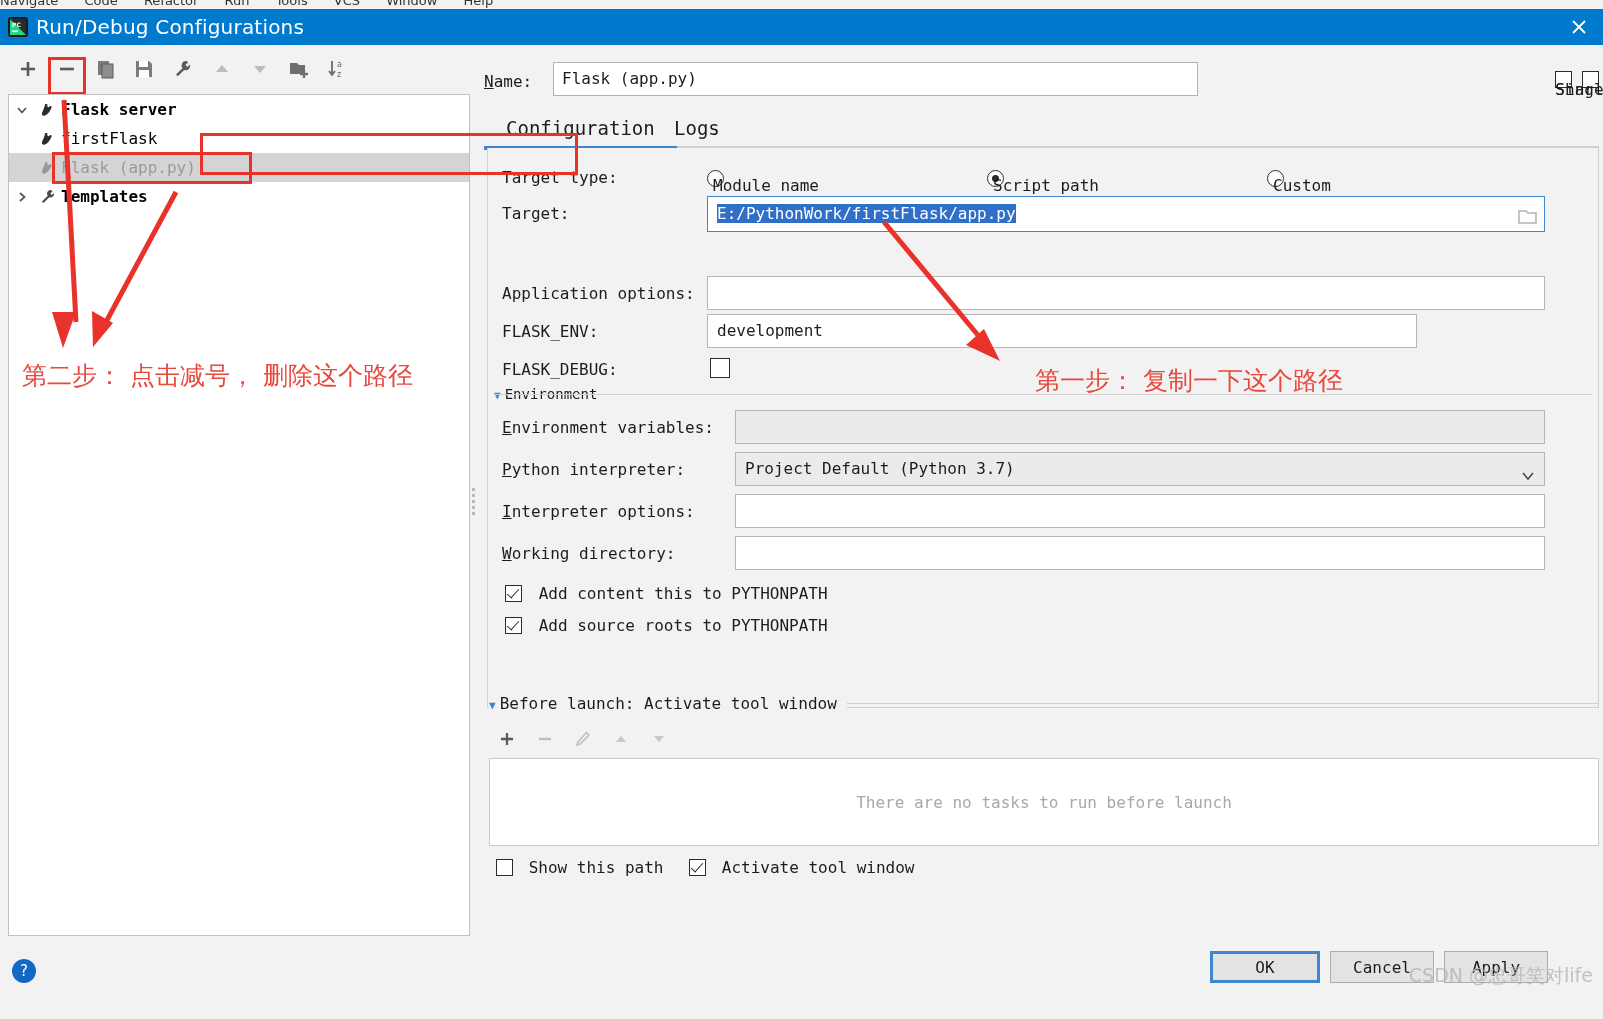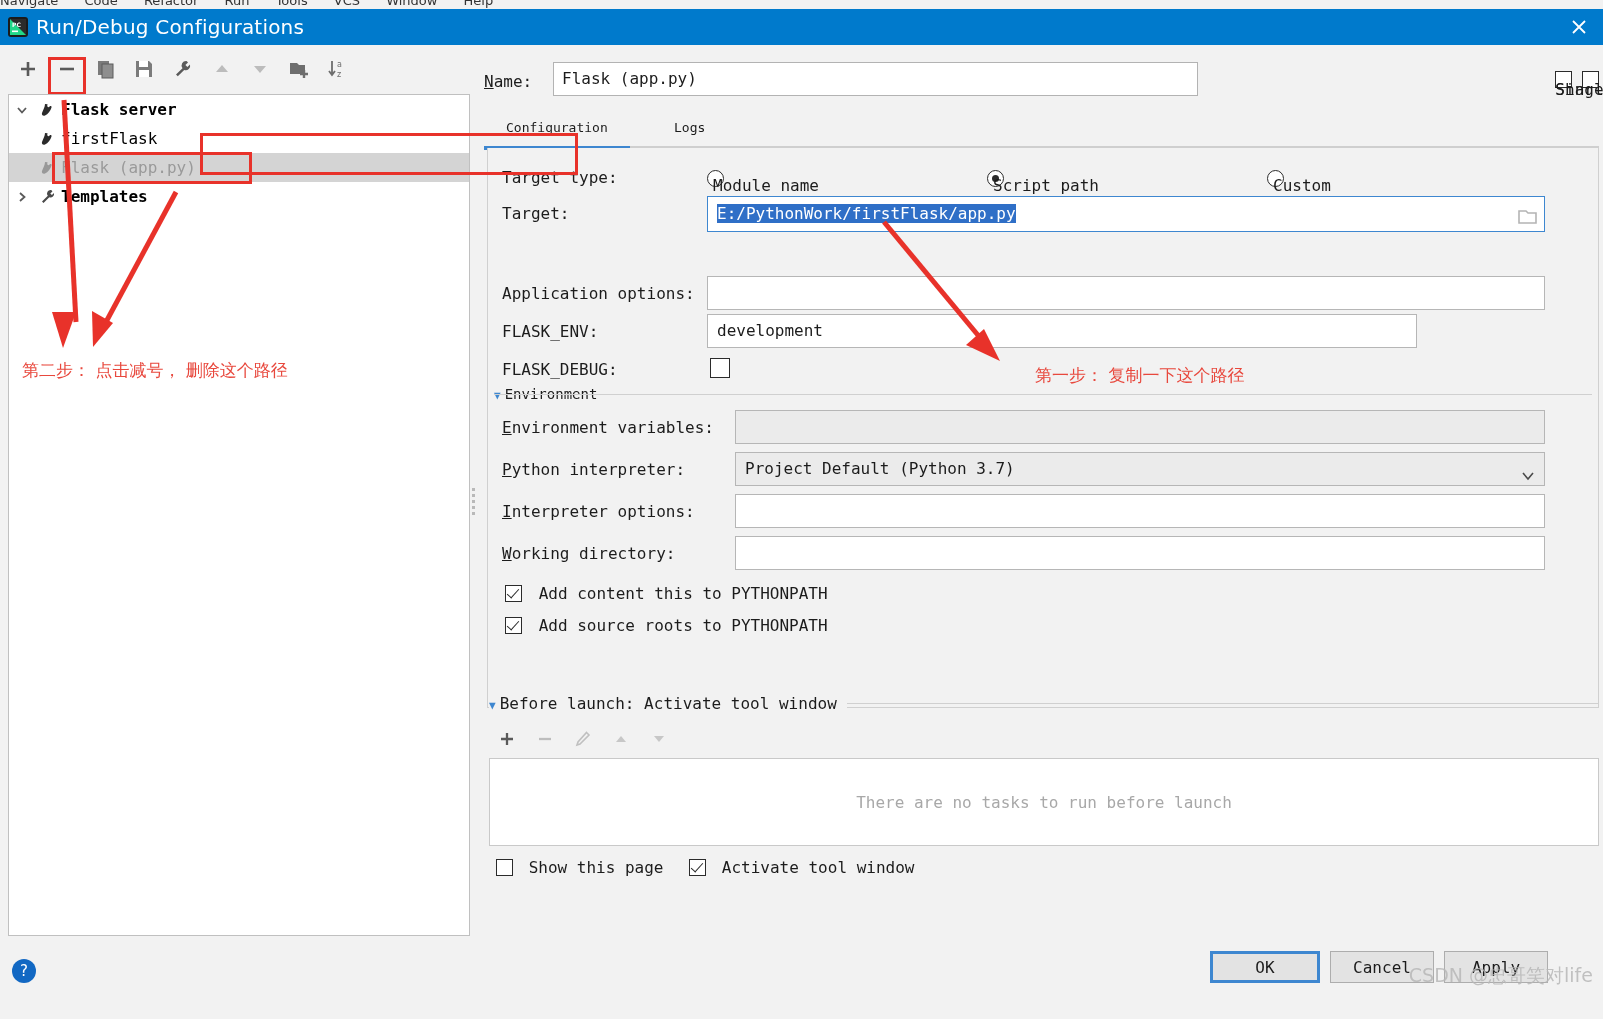--- a/index.html
+++ b/index.html
@@ -114,21 +114,21 @@
     width: 5px; height: 11px; border: solid #2b2b2b; border-width: 0 1.8px 1.8px 0;
     transform: rotate(42deg);
   }
   .sharewrap { position: absolute; right: 0; top: 8px; white-space: nowrap; }
   .sharewrap .lbl { margin-right: 22px; }
 
   
   .tabs { position: absolute; left: 0; top: 60px; width: 1115px; height: 40px; }
   .tab {
     position: absolute; top: 0; height: 40px; line-height: 36px;
-    font-family: "DejaVu Sans Mono", monospace; font-size: 13px; color: #1c1c1c;
+    font-family: "DejaVu Sans Mono", monospace; font-size: 19px; color: #1c1c1c;
     cursor: pointer;
   }
   .tab.active::after {
     content:""; position:absolute; left:-22px; right:-22px; bottom: 0; height: 4px; background: #3e87d0;
   }
   .tabline { position: absolute; left: 0; top: 96px; width: 1115px; height: 2px; background: #cfcfcf; }
 
   
   .cfgbox {
     position: absolute; left: 3px; top: 98px; width: 1112px; height: 560px;
@@ -202,21 +202,21 @@
   .btn.primary { border: 3px solid #3e87d0; }
 
   .helpbtn {
     position:absolute; left: 12px; top: 959px; width: 24px; height: 24px; border-radius:50%;
     background:#1268c3; color:#fff; font-family:"DejaVu Sans", sans-serif; font-size:15px;
     display:flex; align-items:center; justify-content:center; cursor:pointer;
   }
 
   
   .anno {
-    position: absolute; color: #e8483d; font-size: 17px; white-space: nowrap;
+    position: absolute; color: #e8483d; font-size: 25px; white-space: nowrap;
     font-family: "DejaVu Serif", serif; pointer-events: none;
   }
   .arrows { position: absolute; left:0; top:0; width:1603px; height:1019px; pointer-events:none; }
 
   .watermark {
     position: absolute; right: 10px; top: 963px; color: #b8b8b8; font-size: 19px;
     font-family: "DejaVu Sans", sans-serif; opacity: .85; pointer-events:none;
   }
 </style>
 </head>
@@ -506,21 +506,21 @@
         </svg>
     </div>
   </div>
 
   <div class="tasksbox">
     <span>There are no tasks to run before launch</span>
   </div>
 
   <div class="bottomchecks">
     <span class="cb"></span>
-    <span class="lbl">Show this page</span>
+    <span class="lbl">Show this path</span>
     <span class="cb checked"></span>
     <span class="lbl">Activate tool window</span>
   </div>
 
   <div class="helpbtn">?</div>
   <div class="btn primary" style="left:1210px;width:110px">OK</div>
   <div class="btn" style="left:1330px;width:104px">Cancel</div>
   <div class="btn" style="left:1444px;width:104px">Apply</div>
 
   <div class="anno" style="left:22px;top:359px">第二步： 点击减号， 删除这个路径</div>

